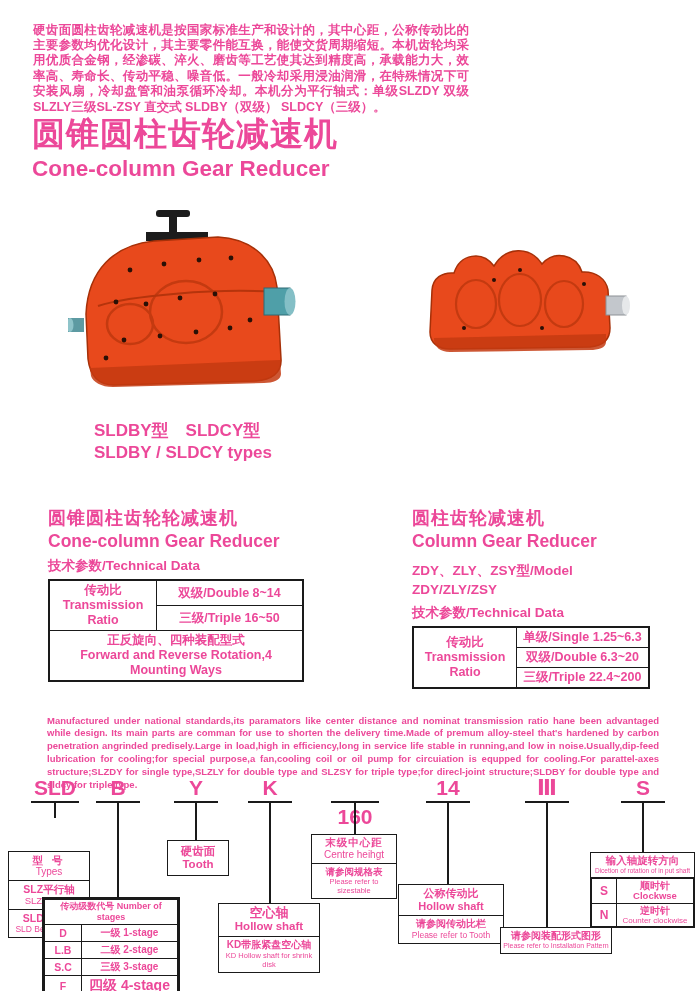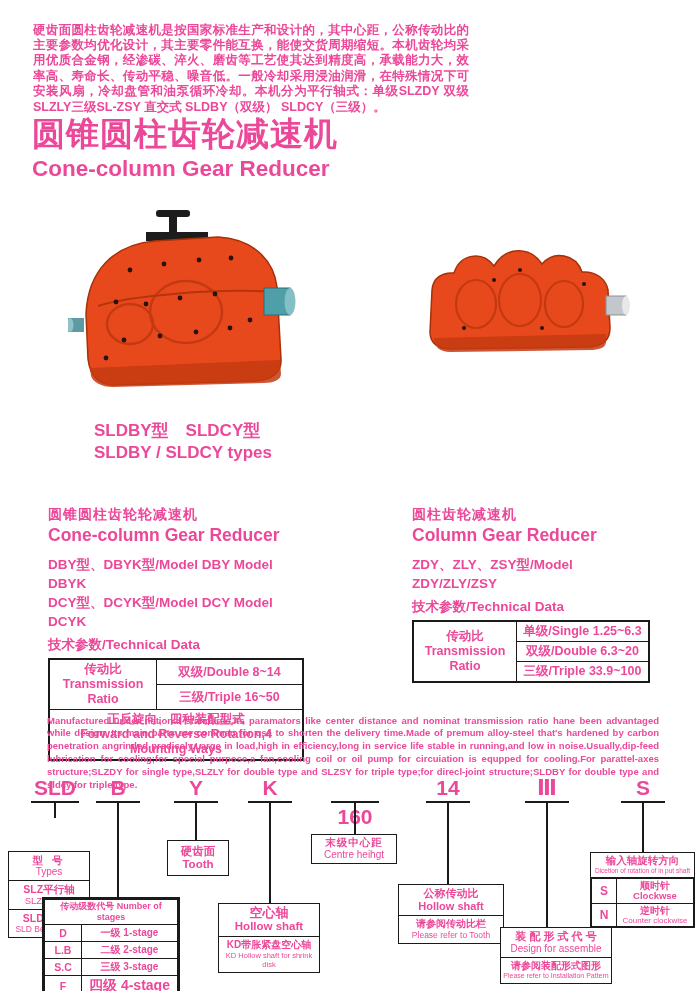--- a/index.html
+++ b/index.html
@@ -9,21 +9,21 @@
   
   .intro{left:33px;top:10px;width:436px;font-size:12.5px;line-height:15.4px;font-weight:bold;text-align:justify;}
   
   .title-cn{left:32px;top:112px;font-size:33px;font-weight:bold;letter-spacing:1px;}
   .title-en{left:32px;top:156px;font-size:22.5px;font-weight:bold;}
   
   .caption{line-height:22px;font-size:17px;font-weight:bold;white-space:nowrap;}
   .caption .en{font-weight:bold;}
   
   .spec-col{line-height:normal;}
-  .spec-h-cn{font-size:14px;font-weight:bold;letter-spacing:1px;}
+  .spec-h-cn{font-size:18px;font-weight:bold;letter-spacing:1px;}
   .spec-h-en{font-size:17.5px;font-weight:bold;margin-top:1px;}
   .spec-model{font-size:13.5px;font-weight:bold;line-height:19px;}
   .spec-models{margin-top:9px;}
   .spec-tech{font-size:13.5px;font-weight:bold;margin-top:5px;}
   table.spec-table{border-collapse:collapse;margin-top:4px;border:2px solid #1a1a1a;}
   table.spec-table td{border:1.5px solid #1a1a1a;text-align:center;vertical-align:middle;
         font-size:12.5px;font-weight:bold;line-height:15px;padding:2px 3px;}
   
   .eng{left:47px;top:705px;width:612px;font-size:9.5px;line-height:12.9px;font-weight:bold;text-align:justify;}
   
@@ -105,24 +105,20 @@
   </svg>
 
   <div class="abs caption" style="left:94px;top:408px;margin-top:12px;">
     <div class="cn">SLDBY型　SLDCY型</div>
     <div class="en">SLDBY / SLDCY types</div>
   </div>
 
   <div class="abs spec-col" style="left:48px;top:506px;width:262px;">
     <div class="spec-h-cn">圆锥圆柱齿轮轮减速机</div>
     <div class="spec-h-en">Cone-column Gear Reducer</div>
-    <div class="spec-models">
-      <div class="spec-model">DBY型、DBYK型/Model DBY Model DBYK</div>
-      <div class="spec-model">DCY型、DCYK型/Model DCY Model DCYK</div>
-    </div>
     <div class="spec-tech">技术参数/Technical Data</div>
     <table class="spec-table" style="width:256px;">
       <tbody>
           <tr>
         <td rowspan="2" style="width:100px;">
           <div>传动比</div>
           <div>Transmission Ratio</div>
         </td>
         <td>双级/Double 8~14</td>
       </tr>
@@ -152,21 +148,21 @@
         <td rowspan="3" style="width:96px;">
           <div>传动比</div>
           <div>Transmission Ratio</div>
         </td>
         <td>单级/Single 1.25~6.3</td>
       </tr>
       <tr>
             <td>双级/Double 6.3~20</td>
           </tr>
       <tr>
-            <td>三级/Triple 33.9~100</td>
+            <td>三级/Triple 22.4~200</td>
           </tr>
     </tbody>
       </table>
   </div>
 
   <p class="abs eng">Manufactured under national standards,its paramators like center distance and nominat transmission ratio hane been advantaged while design. Its main parts are comman for use to shorten the delivery time.Made of premum alloy-steel that's hardened by carbon penetration angrinded predisely.Large in load,high in efficiency,long in service life stable in running,and low in noise.Usually,dip-feed lubrication for cooling;for special purpose,a fan,cooling coil or oil pump for circuiation is equpped for cooling.For parattel-axes structure;SLZDY for single type,SLZLY for double type and SLZSY for triple type;for direcl-joint structure;SLDBY for double type and sldcy for triple type.</p>
 
   <div>
 
     <div class="abs code-label" style="left:15px;top:776px;">SLD</div>
@@ -254,38 +250,38 @@
         <div class="cn-b" style="font-size:10px;line-height:12px;">KD带胀紧盘空心轴</div>
         <div style="font-size:7.5px;line-height:9px;">KD Hollow shaft for shrink disk</div>
       </div>
     </div>
 
     <div class="abs dbox" style="left:311px;top:834px;width:86px;">
       <div class="dsec">
         <div class="cn-b" style="font-size:10.5px;line-height:11.5px;letter-spacing:1px;">末级中心距</div>
         <div style="font-size:10px;line-height:11px;">Centre heihgt</div>
       </div>
+      <div class="dsec">
+        <div class="cn-b" style="font-size:9.5px;line-height:11px;">请参阅规格表</div>
+        <div style="font-size:7.5px;line-height:9px;">Please refer to sizestable</div>
+      </div>
     </div>
 
     <div class="abs dbox" style="left:398px;top:884px;width:106px;">
       <div class="dsec">
         <div class="cn-b" style="font-size:11px;line-height:12.5px;">公称传动比</div>
         <div class="cn-b" style="font-size:11px;line-height:12.5px;">Hollow shaft</div>
       </div>
       <div class="dsec">
         <div class="cn-b" style="font-size:10px;line-height:11.5px;">请参阅传动比栏</div>
         <div style="font-size:8.5px;line-height:10px;">Please refer to Tooth</div>
       </div>
     </div>
 
     <div class="abs dbox" style="left:500px;top:927px;width:112px;">
-      <div class="dsec">
-        <div class="cn-b" style="font-size:11px;line-height:12.5px;">装 配 形 式 代 号</div>
-        <div style="font-size:10px;line-height:11.5px;">Design for assemble</div>
-      </div>
       <div class="dsec">
         <div class="cn-b" style="font-size:10px;line-height:11.5px;">请参阅装配形式图形</div>
         <div style="font-size:7px;line-height:8.5px;">Please refer to Installation Pattern</div>
       </div>
     </div>
 
     <div class="abs dbox" style="left:590px;top:852px;width:105px;">
       <div class="dsec">
         <div class="cn-b" style="font-size:10.5px;line-height:11.5px;">输入轴旋转方向</div>
         <div style="font-size:6.5px;line-height:7.5px;">Dicetion of rotation of in put shaft</div>

